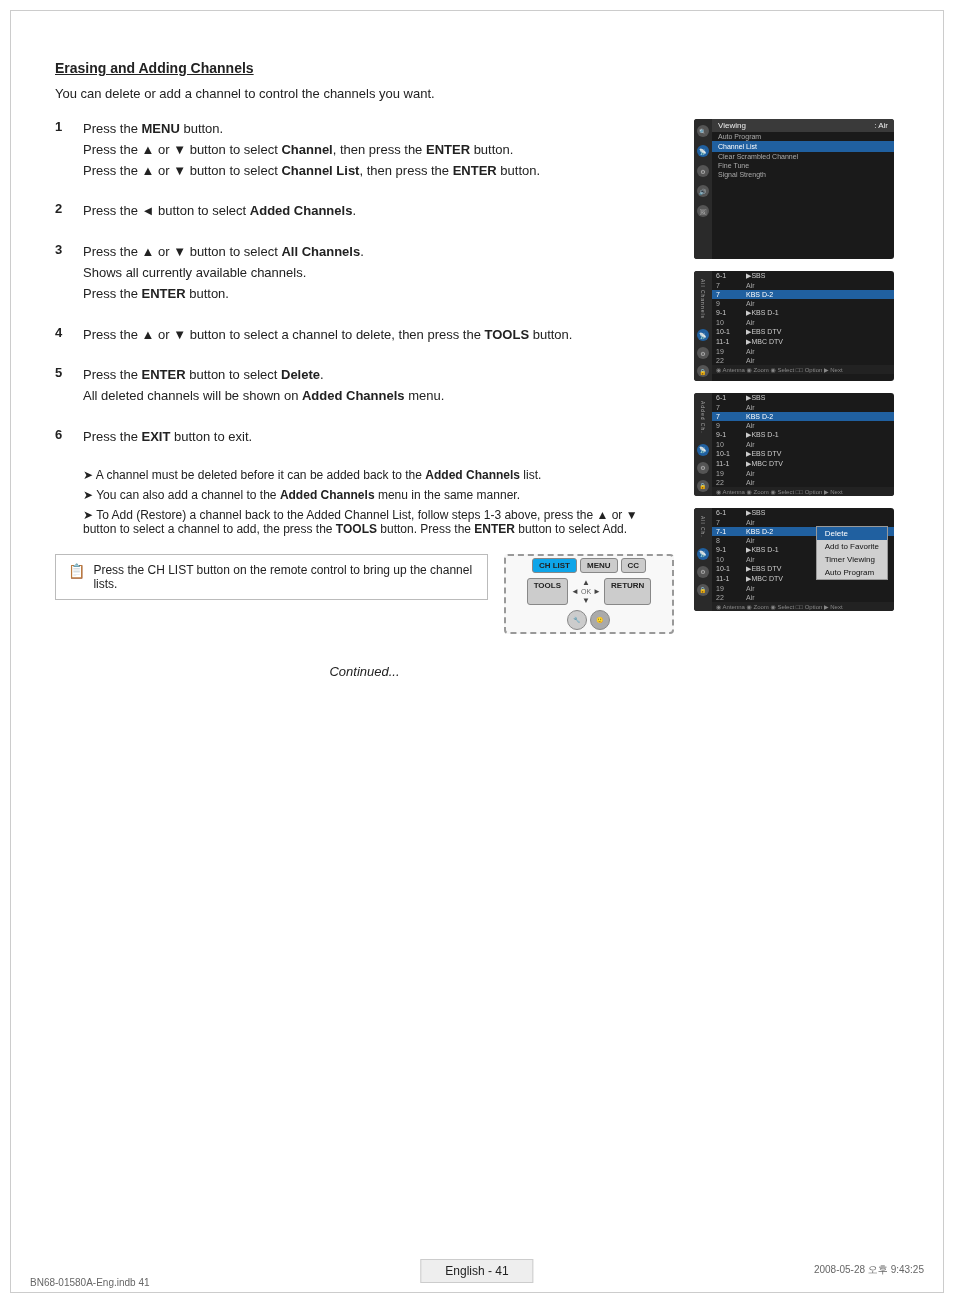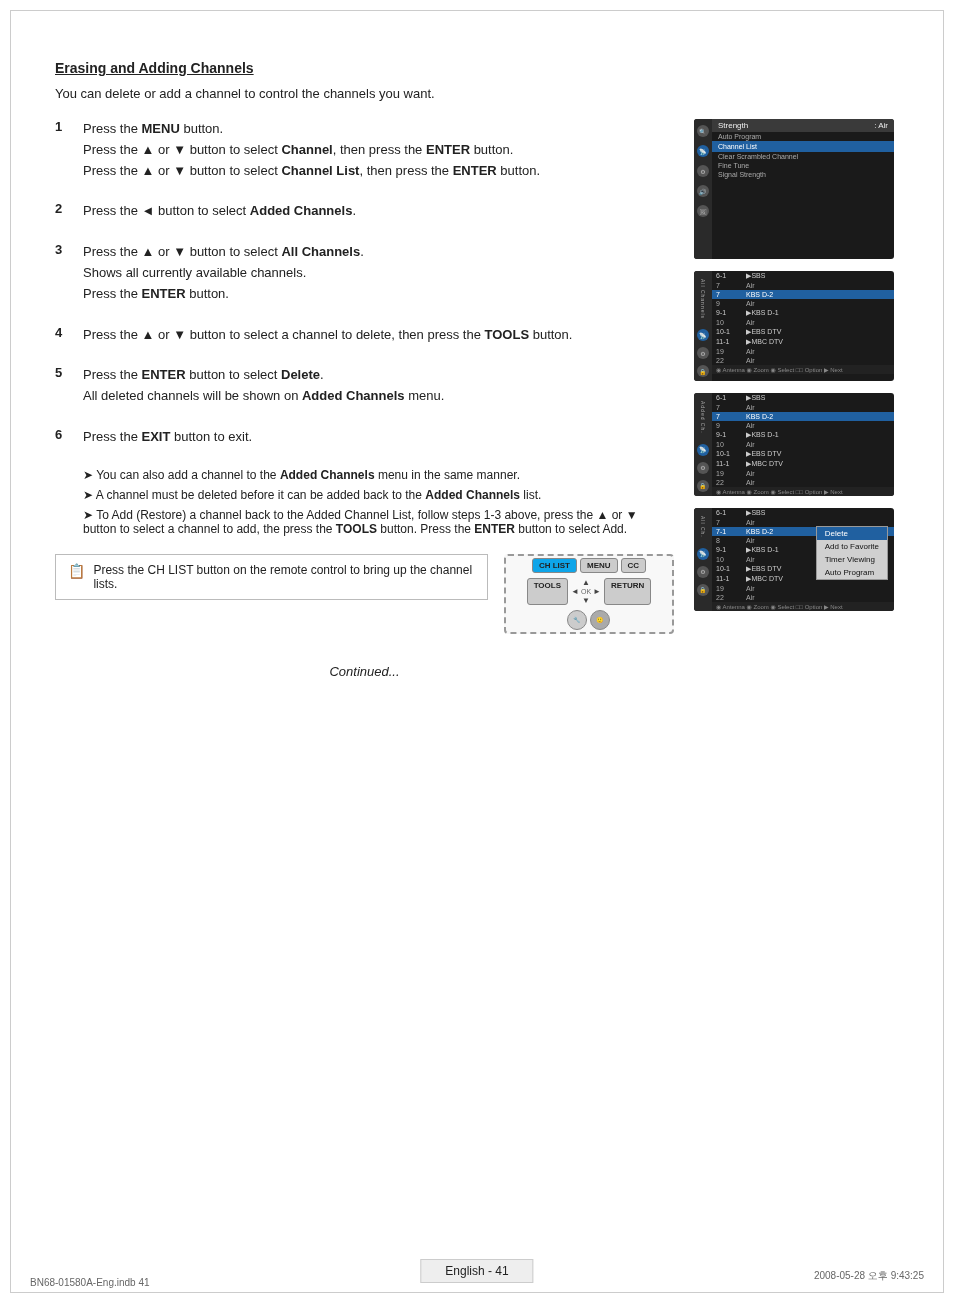--- a/index.html
+++ b/index.html
@@ -77,21 +77,21 @@
     .footer-text {
       position: absolute;
       bottom: 15px;
       left: 30px;
       font-size: 10px;
       color: #666;
     }
 
     .footer-date {
       position: absolute;
-      bottom: 20px;
+      bottom: 26px;
       right: 30px;
       font-size: 10px;
       color: #666;
     }
 
     .screen-wrapper {
       position: relative;
       margin-bottom: 10px;
     }
 
@@ -229,24 +229,24 @@
 
       <div class="step">
         <div class="step-number">6</div>
         <div class="step-content">
           Press the <b>EXIT</b> button to exit.
         </div>
       </div>
 
       <div style="margin-left: 28px; margin-top:4px; margin-bottom: 14px;">
         <div class="arrow-item" style="font-size:12px; margin-bottom:6px;">
+          A channel must be deleted before it can be added back to the <b>Added Channels</b> list.
+        </div>
+        <div class="arrow-item" style="font-size:12px; margin-bottom:6px;">
           You can also add a channel to the <b>Added Channels</b> menu in the same manner.
-        </div>
-        <div class="arrow-item" style="font-size:12px; margin-bottom:6px;">
-          A channel must be deleted before it can be added back to the <b>Added Channels</b> list.
         </div>
         <div class="arrow-item" style="font-size:12px;">
           To Add (Restore) a channel back to the Added Channel List, follow steps 1-3 above, press the ▲ or ▼ button to select a channel to add, the press the <b>TOOLS</b> button. Press the <b>ENTER</b> button to select Add.
         </div>
       </div>
 
       <div style="display:flex; gap:16px; align-items:flex-start; margin-top:10px;">
         <div class="note-box" style="flex:1; margin-top:0;">
           <span style="font-size:14px; margin-top:0;">📋</span>
           <span>Press the CH LIST button on the remote control to bring up the channel lists.</span>
@@ -292,21 +292,21 @@
           <div style="display:flex; height:140px;">
             <div style="width:18px; background:#2a2a2a; display:flex; flex-direction:column; align-items:center; padding:6px 2px; gap:8px;">
               <div style="width:12px; height:12px; border-radius:50%; background:#555; display:flex; align-items:center; justify-content:center; font-size:6px; color:#bbb;">🔍</div>
               <div style="width:12px; height:12px; border-radius:50%; background:#2060a0; display:flex; align-items:center; justify-content:center; font-size:6px; color:#fff;">📡</div>
               <div style="width:12px; height:12px; border-radius:50%; background:#555; display:flex; align-items:center; justify-content:center; font-size:6px; color:#bbb;">⚙</div>
               <div style="width:12px; height:12px; border-radius:50%; background:#555; display:flex; align-items:center; justify-content:center; font-size:6px; color:#bbb;">🔊</div>
               <div style="width:12px; height:12px; border-radius:50%; background:#555; display:flex; align-items:center; justify-content:center; font-size:6px; color:#bbb;">🖼</div>
             </div>
             <div style="flex:1; padding:0;">
               <div style="background:#3a3a3a; padding:2px 6px; font-size:8px; color:#eee; display:flex; justify-content:space-between;">
-                <span>Strength</span>
+                <span>Viewing</span>
                 <span>: Air</span>
               </div>
               <div style="padding:1px 6px; font-size:7px; color:#aaa;">Auto Program</div>
               <div style="padding:2px 6px; font-size:7px; background:#2060a0; color:#fff;">Channel List</div>
               <div style="padding:1px 6px; font-size:7px; color:#aaa;">Clear Scrambled Channel</div>
               <div style="padding:1px 6px; font-size:7px; color:#aaa;">Fine Tune</div>
               <div style="padding:1px 6px; font-size:7px; color:#aaa;">Signal Strength</div>
             </div>
           </div>
         </div>

